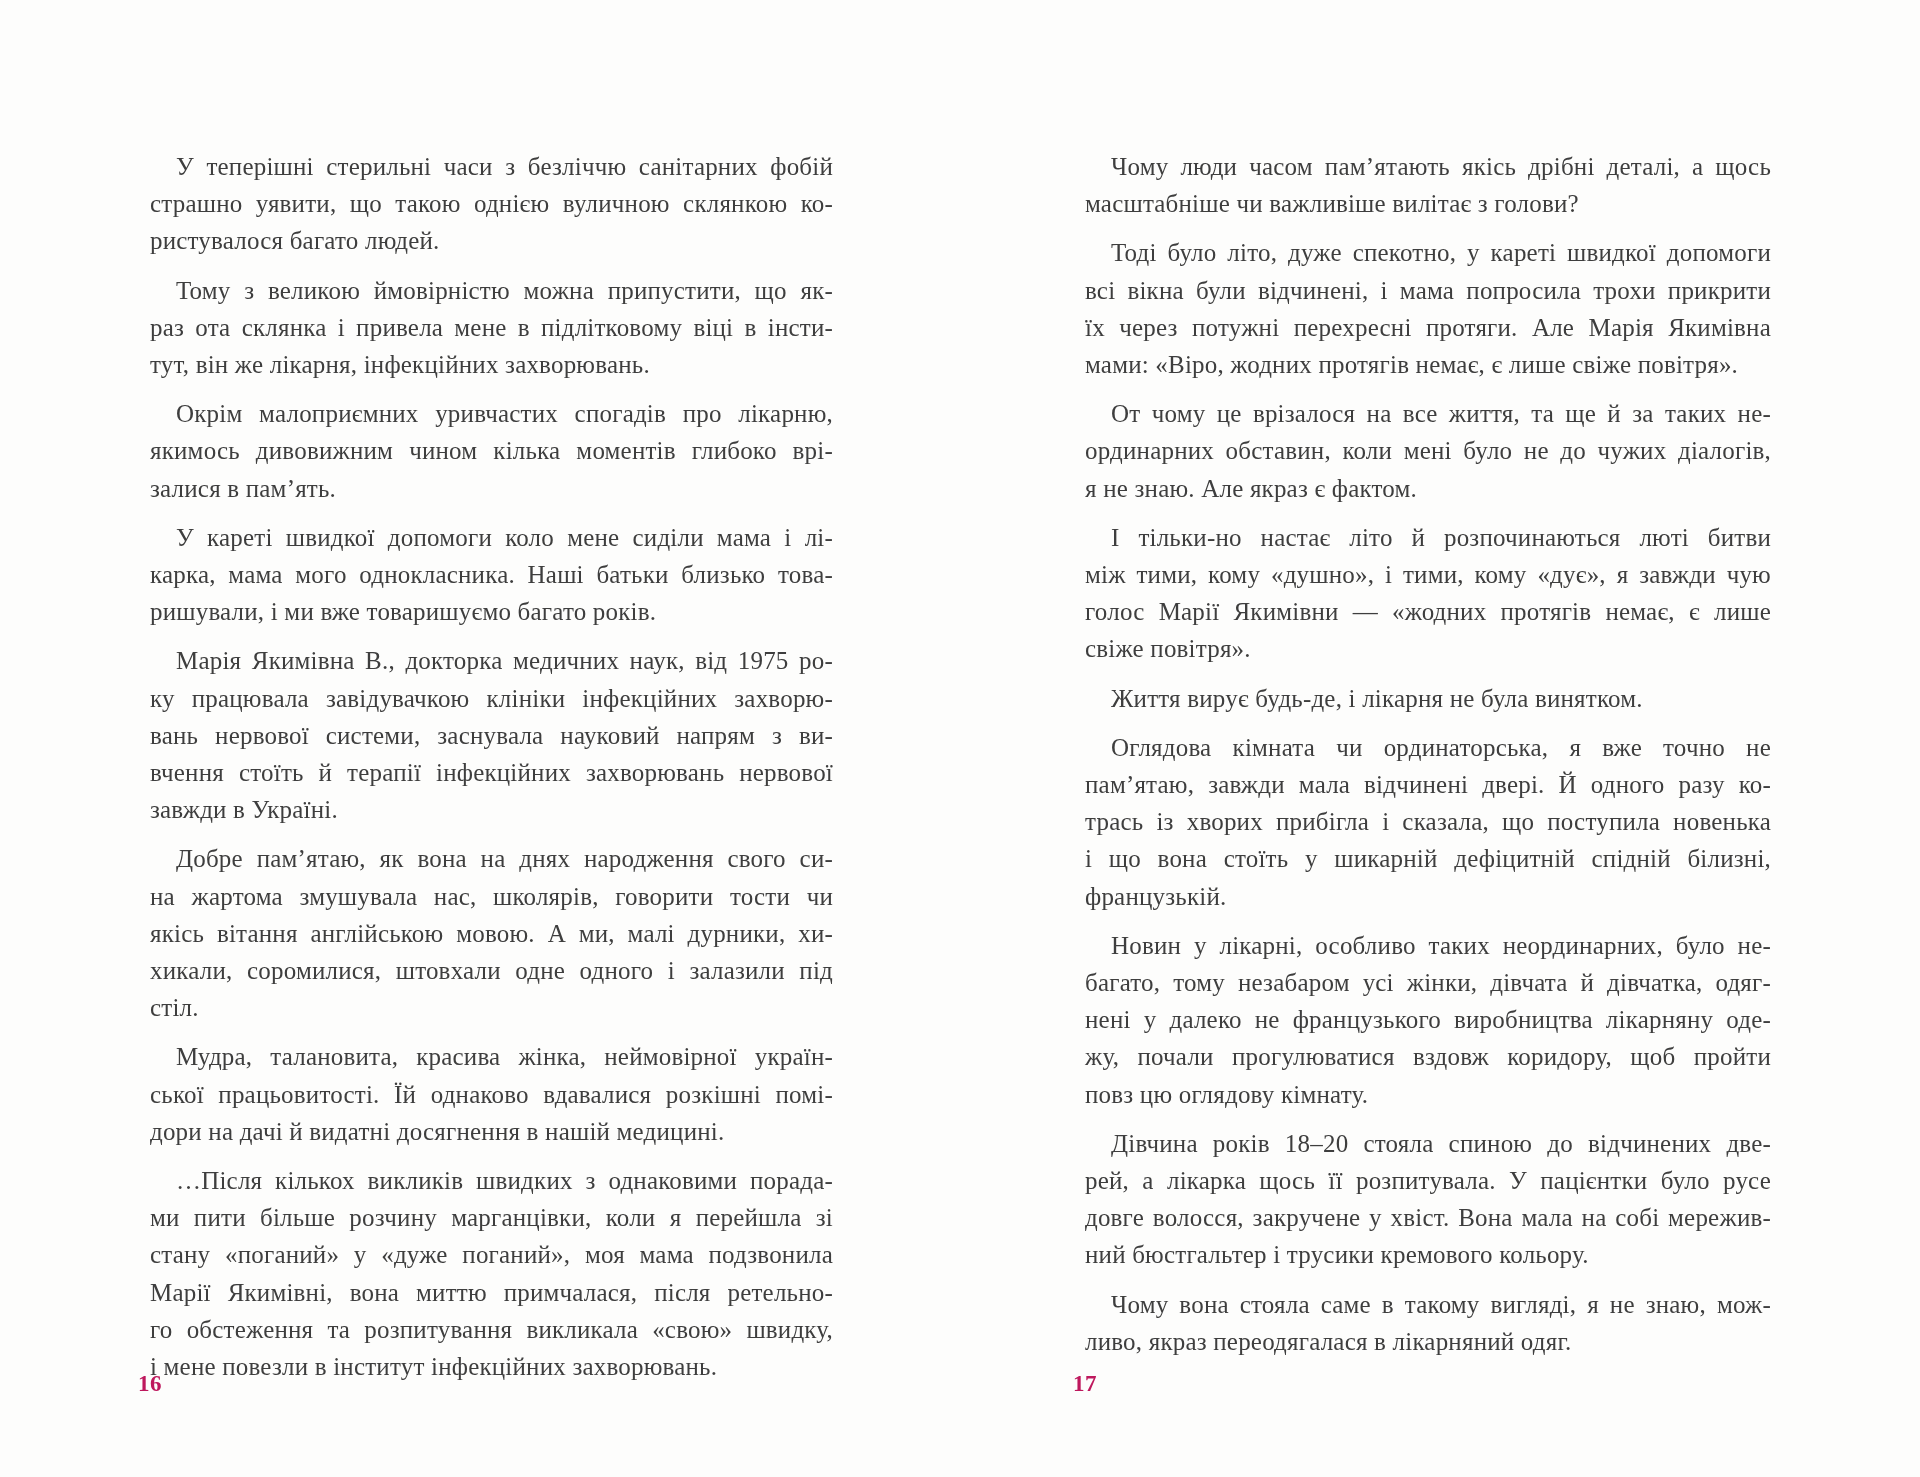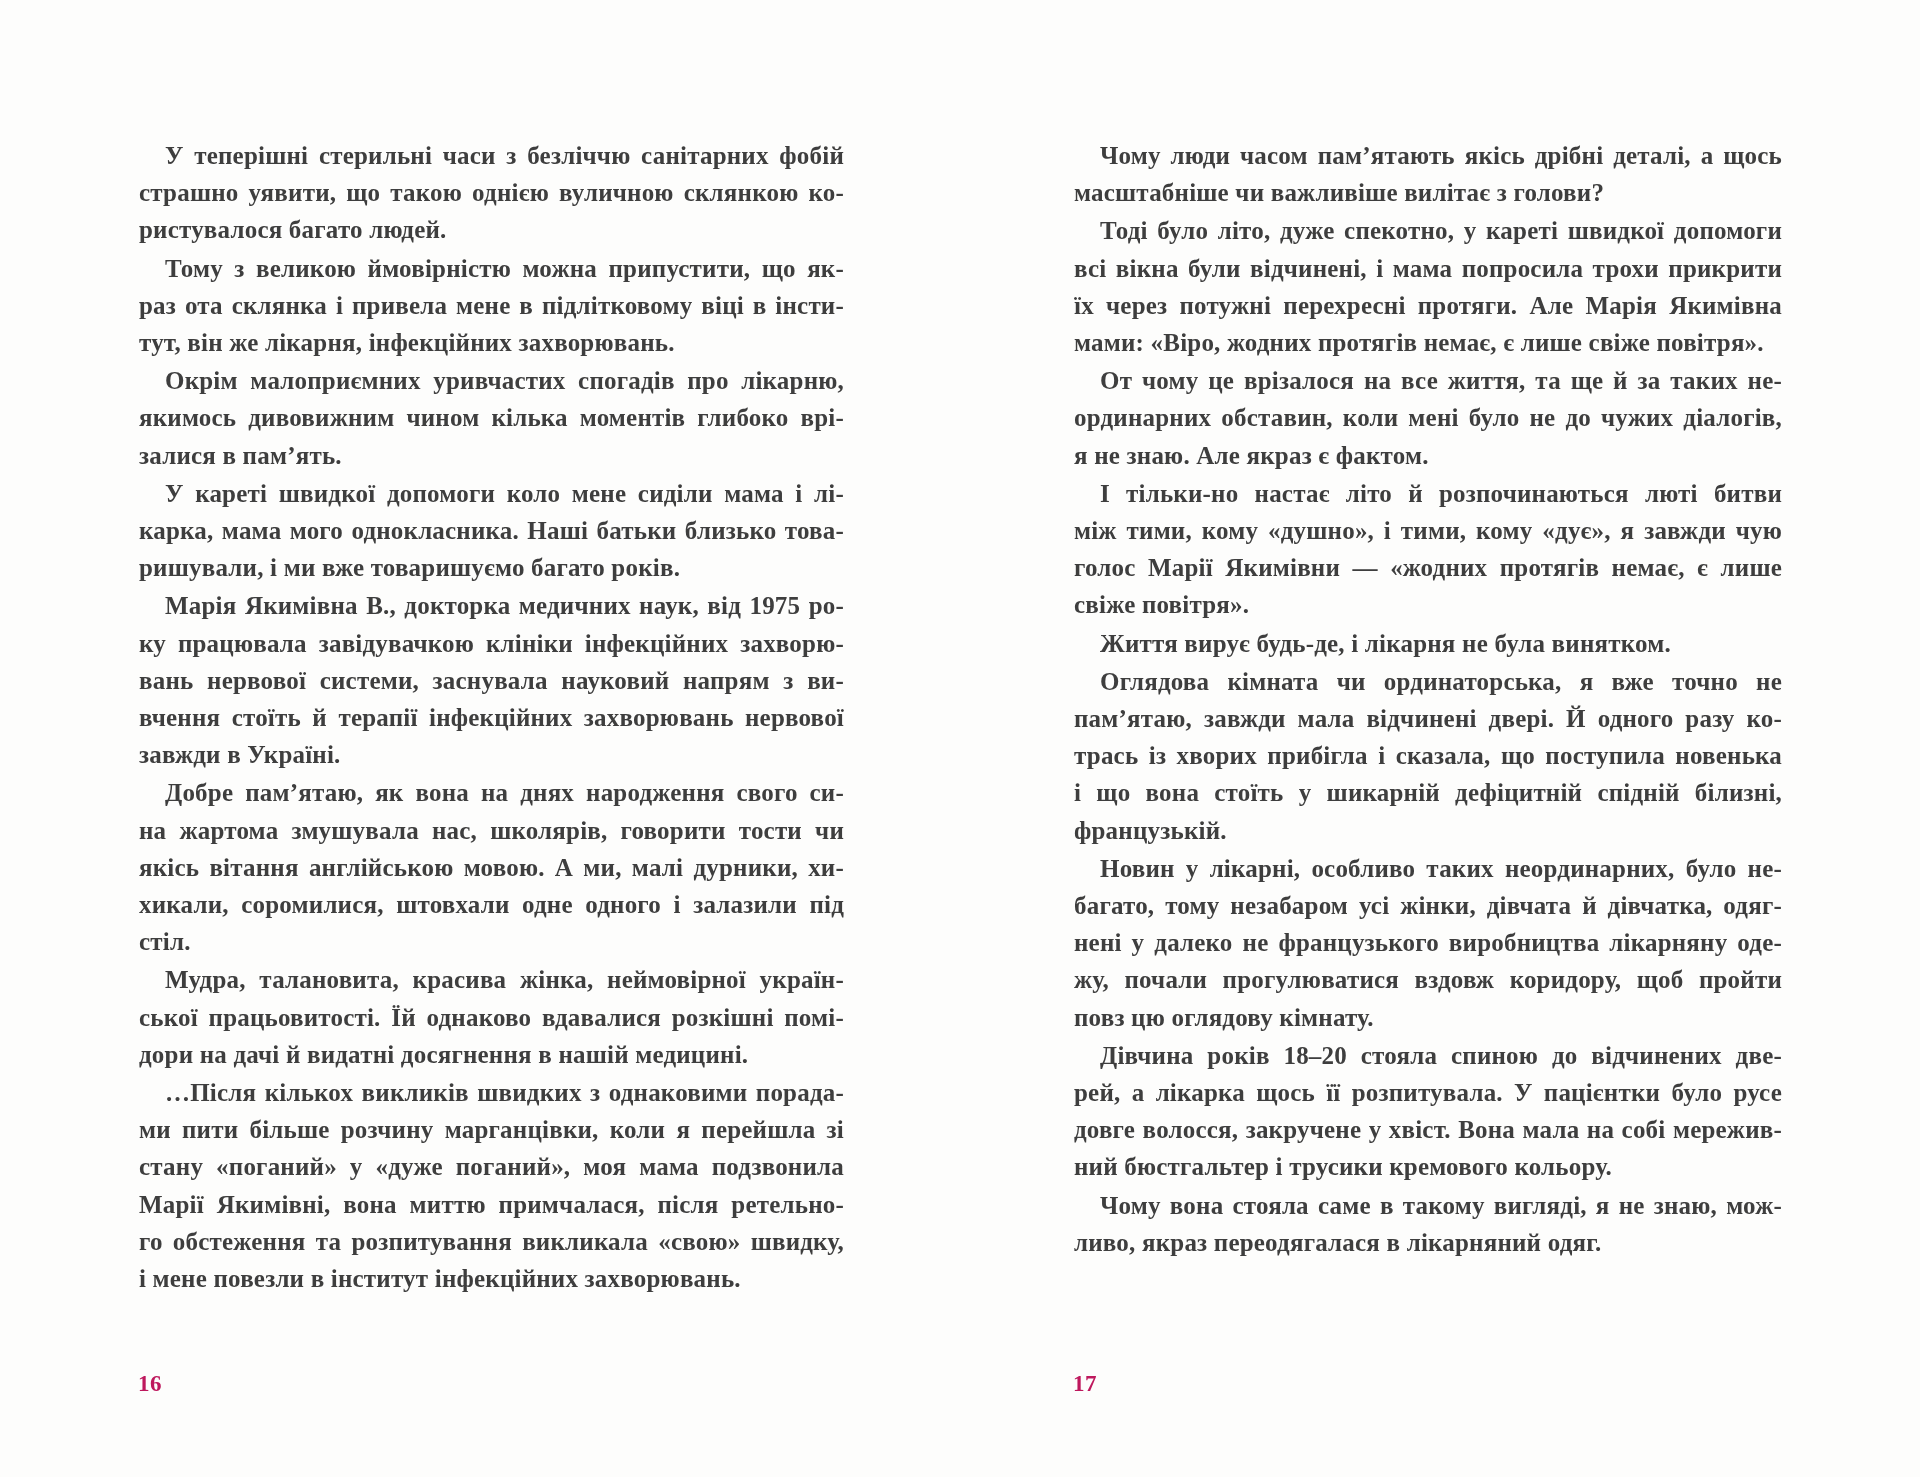--- a/index.html
+++ b/index.html
@@ -22,21 +22,21 @@
   .text-column {
     position: absolute;
     top: 136px;
     color: #3e3e3e;
     font-size: 25px;
     line-height: 37.2px;
     letter-spacing: 0.2px;
   }
   .text-column.left  { left: 138px;  width: 707px; }
   .text-column.right { left: 1073px; width: 710px; }
-  .paragraph { margin: 1px; padding: 0; font-weight: bold; }
+  .paragraph { margin: 12px; padding: 0; }
   .line {
     text-align: justify;
     text-align-last: justify;
     white-space: nowrap; 
   }
   .line.first { text-indent: 26px; }
   .line.last  {
     text-align: right;
     text-align-last: left;
   }

